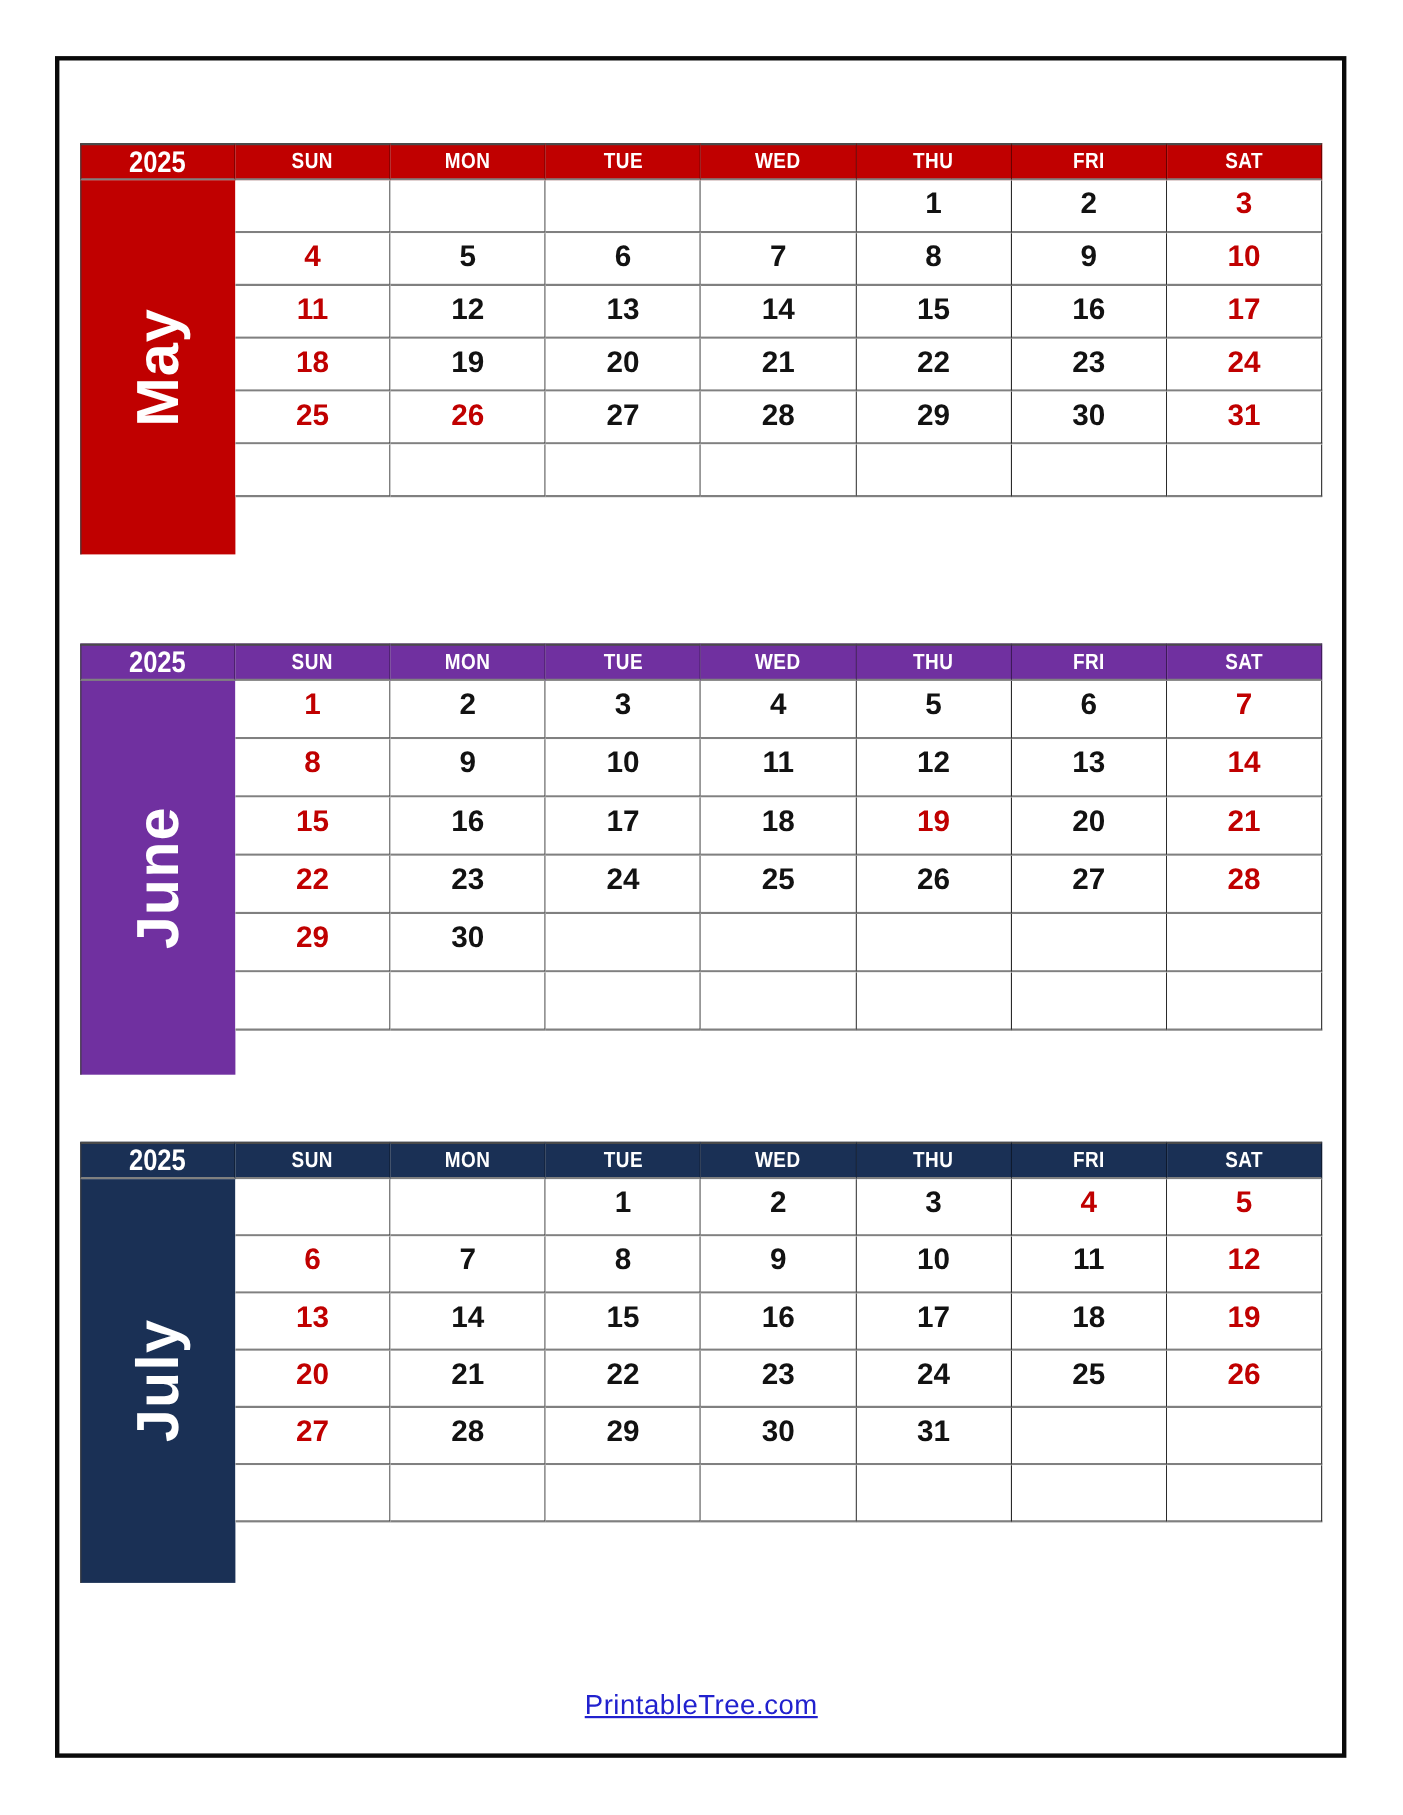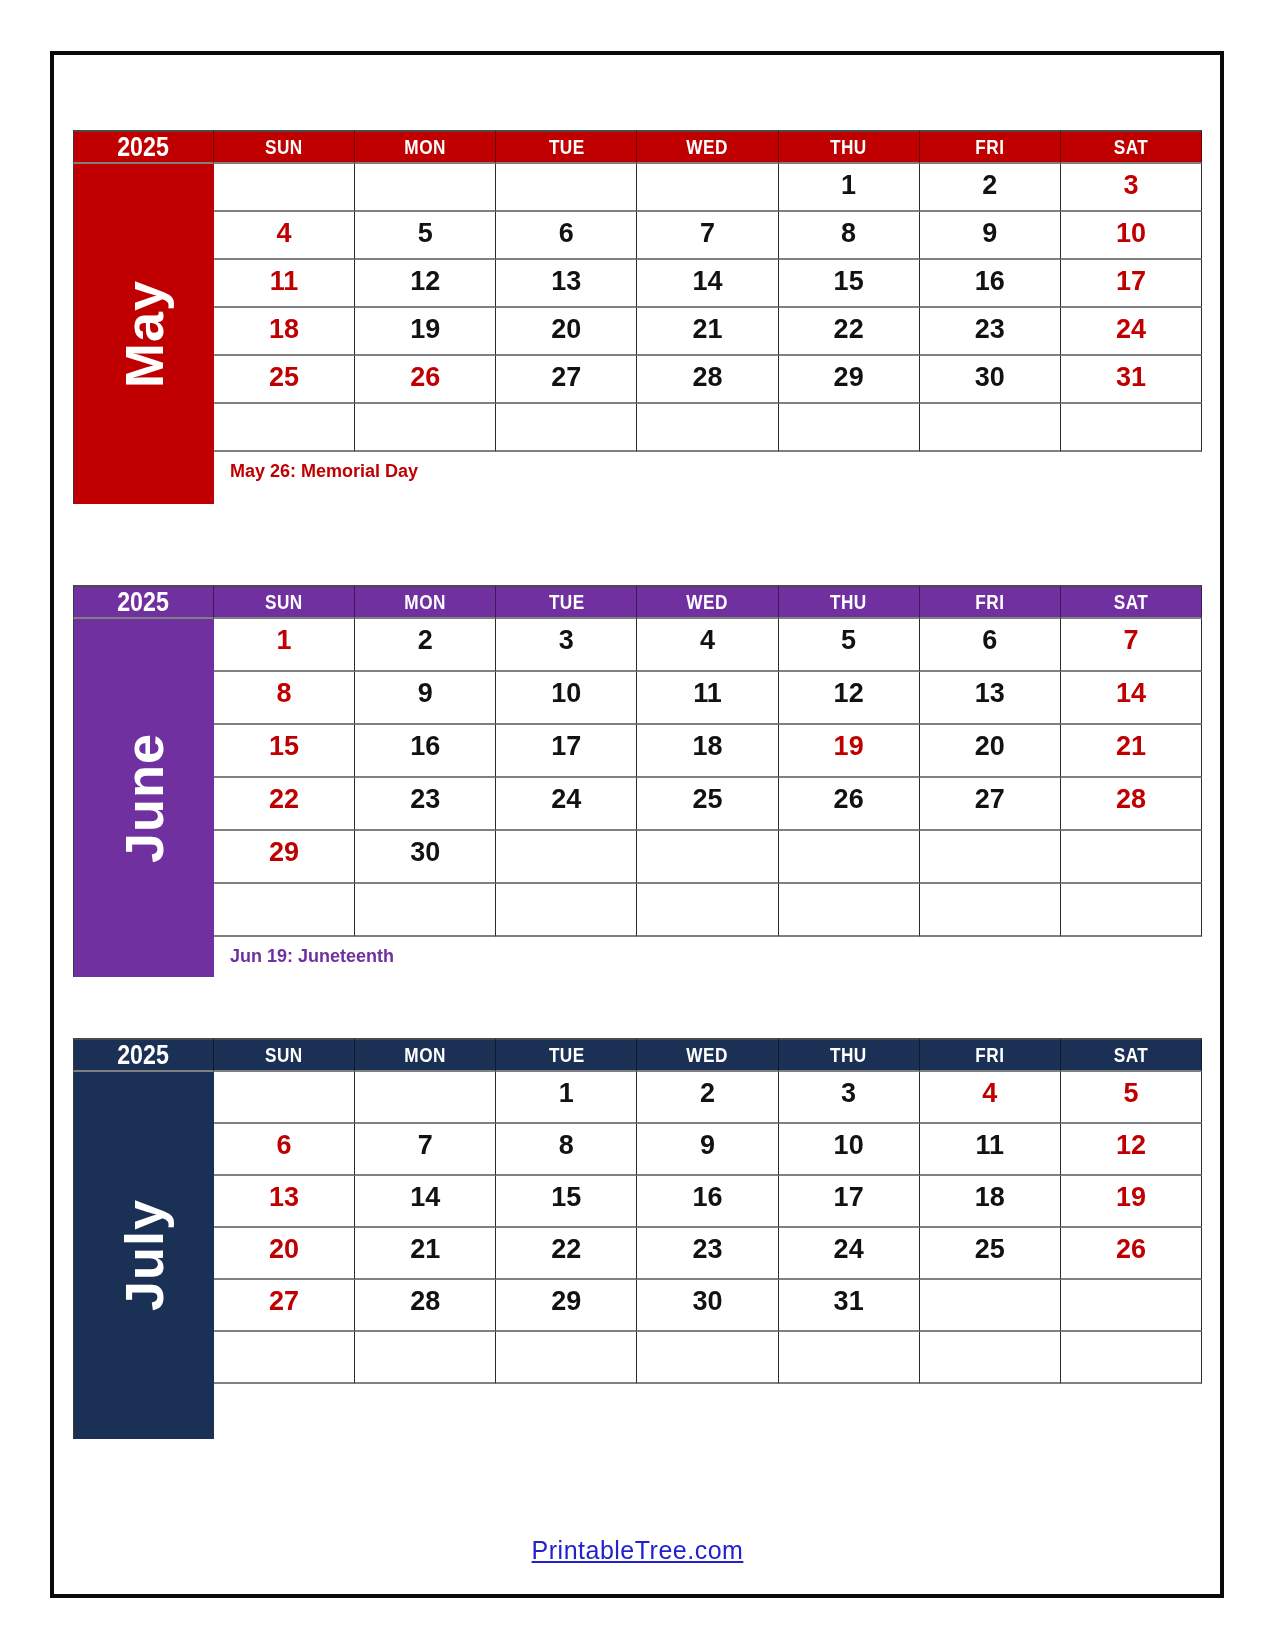--- a/index.html
+++ b/index.html
@@ -92,21 +92,20 @@
 <div class="page-frame"></div>
 
 <div class="month-block" style="top: 130px; --rowH: 48px; --noteH: 52px; --theme: #C00000;">
   <div class="month-grid">
     <div class="corner-cell">
       <span>2025</span>
     </div>
     <div class="month-sidebar">
       <span class="month-name">May</span>
     </div>
-    <div class="note-cell">May 26: Memorial Day</div>
   <div class="weekday-cell" style="grid-area: 1 / 2;">
         <span>SUN</span>
       </div>
       <div class="weekday-cell" style="grid-area: 1 / 3;">
         <span>MON</span>
       </div>
       <div class="weekday-cell" style="grid-area: 1 / 4;">
         <span>TUE</span>
       </div>
       <div class="weekday-cell" style="grid-area: 1 / 5;">
@@ -167,21 +166,20 @@
 </div>
 
 <div class="month-block" style="top: 585px; --rowH: 53px; --noteH: 40px; --theme: #7030A0;">
   <div class="month-grid">
     <div class="corner-cell">
       <span>2025</span>
     </div>
     <div class="month-sidebar">
       <span class="month-name">June</span>
     </div>
-    <div class="note-cell">Jun 19: Juneteenth</div>
   <div class="weekday-cell" style="grid-area: 1 / 2;">
         <span>SUN</span>
       </div>
       <div class="weekday-cell" style="grid-area: 1 / 3;">
         <span>MON</span>
       </div>
       <div class="weekday-cell" style="grid-area: 1 / 4;">
         <span>TUE</span>
       </div>
       <div class="weekday-cell" style="grid-area: 1 / 5;">

